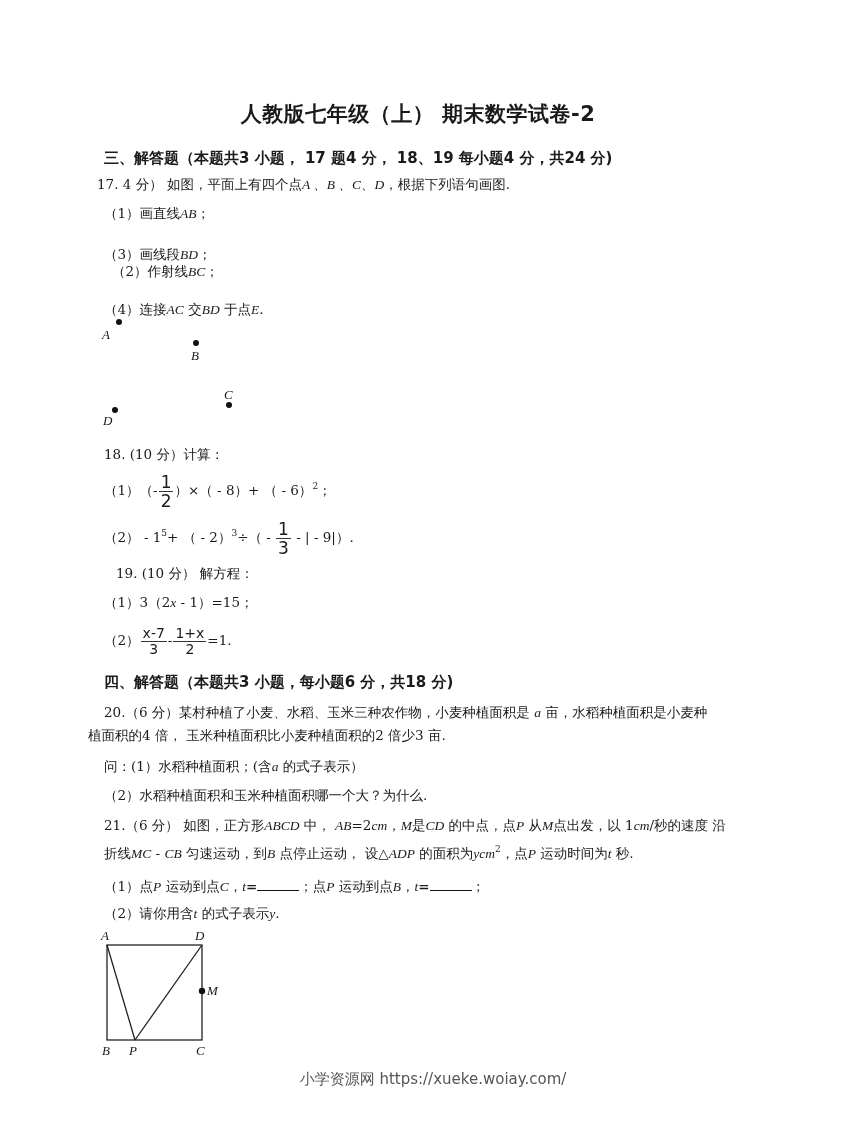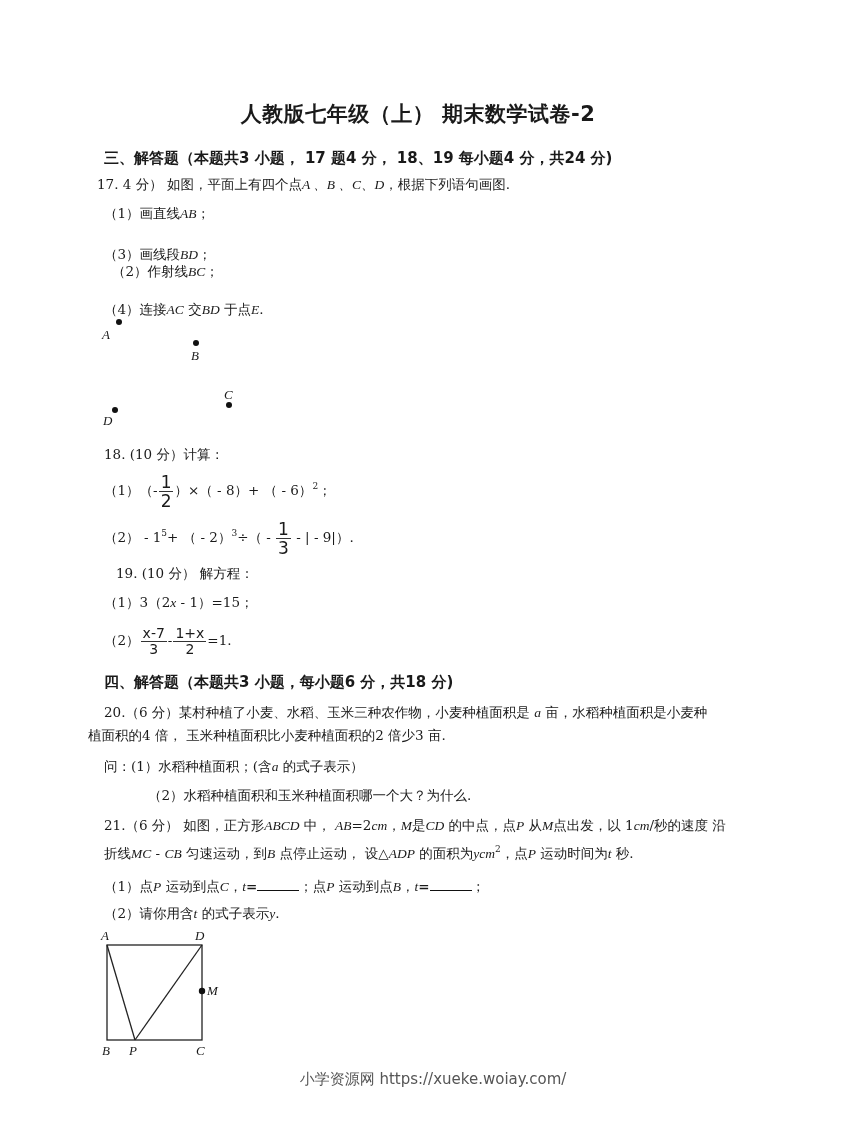--- a/index.html
+++ b/index.html
@@ -75,21 +75,21 @@
 
 <div class="abs sec" style="left:104px;top:673px;text-align:center;">四、解答题（本题共3  小题，每小题6  分，共18  分)</div>
 
 <div class="abs line" style="left:104px;top:704px;">
   <span>20.（6  分）某村种植了小麦、水稻、玉米三种农作物，小麦种植面积是 </span><i>a</i><span>  亩，水稻种植面积是小麦种</span>
 </div>
 <div class="abs line" style="left:88px;top:727px;">植面积的4  倍，    玉米种植面积比小麦种植面积的2  倍少3  亩.</div>
 <div class="abs line" style="left:104px;top:758px;">
   <span>问：(1）水稻种植面积；(含</span><i>a</i><span>  的式子表示）</span>
 </div>
-<div class="abs line" style="left:104px;top:787px;margin-left:44px;">（2）水稻种植面积和玉米种植面积哪一个大？为什么.</div>
+<div class="abs line" style="left:104px;top:787px;">（2）水稻种植面积和玉米种植面积哪一个大？为什么.</div>
 
 <div class="abs line" style="left:104px;top:817px;">
   <span>21.（6  分）  如图，正方形</span><i>ABCD</i><span>  中，   </span><i>AB</i><span>=2</span><i>cm</i><span>，</span><i>M</i><span>是</span><i>CD</i><span>  的中点，点</span><i>P</i><span>  从</span><i>M</i><span>点出发，以 1</span><i>cm</i><span>/秒的速度  沿</span>
 </div>
 <div class="abs line" style="left:104px;top:844px;text-align:center;">
   <span>折线</span><i>MC</i><span>  - </span><i>CB</i><span>  匀速运动，到</span><i>B</i><span>  点停止运动，    设△</span><i>ADP</i><span>  的面积为</span><i>ycm</i><sup>2</sup><span>，点</span><i>P</i><span>  运动时间为</span><i>t</i><span>  秒.</span>
 </div>
 <div class="abs line" style="left:104px;top:878px;">
   <span>（1）点</span><i>P</i><span>  运动到点</span><i>C</i><span>，</span><i>t</i><b>=</b><span class="blank"></span><span>；点</span><i>P</i><span>  运动到点</span><i>B</i><span>，</span><i>t</i><b>=</b><span class="blank"></span><span>；</span>
 </div>

